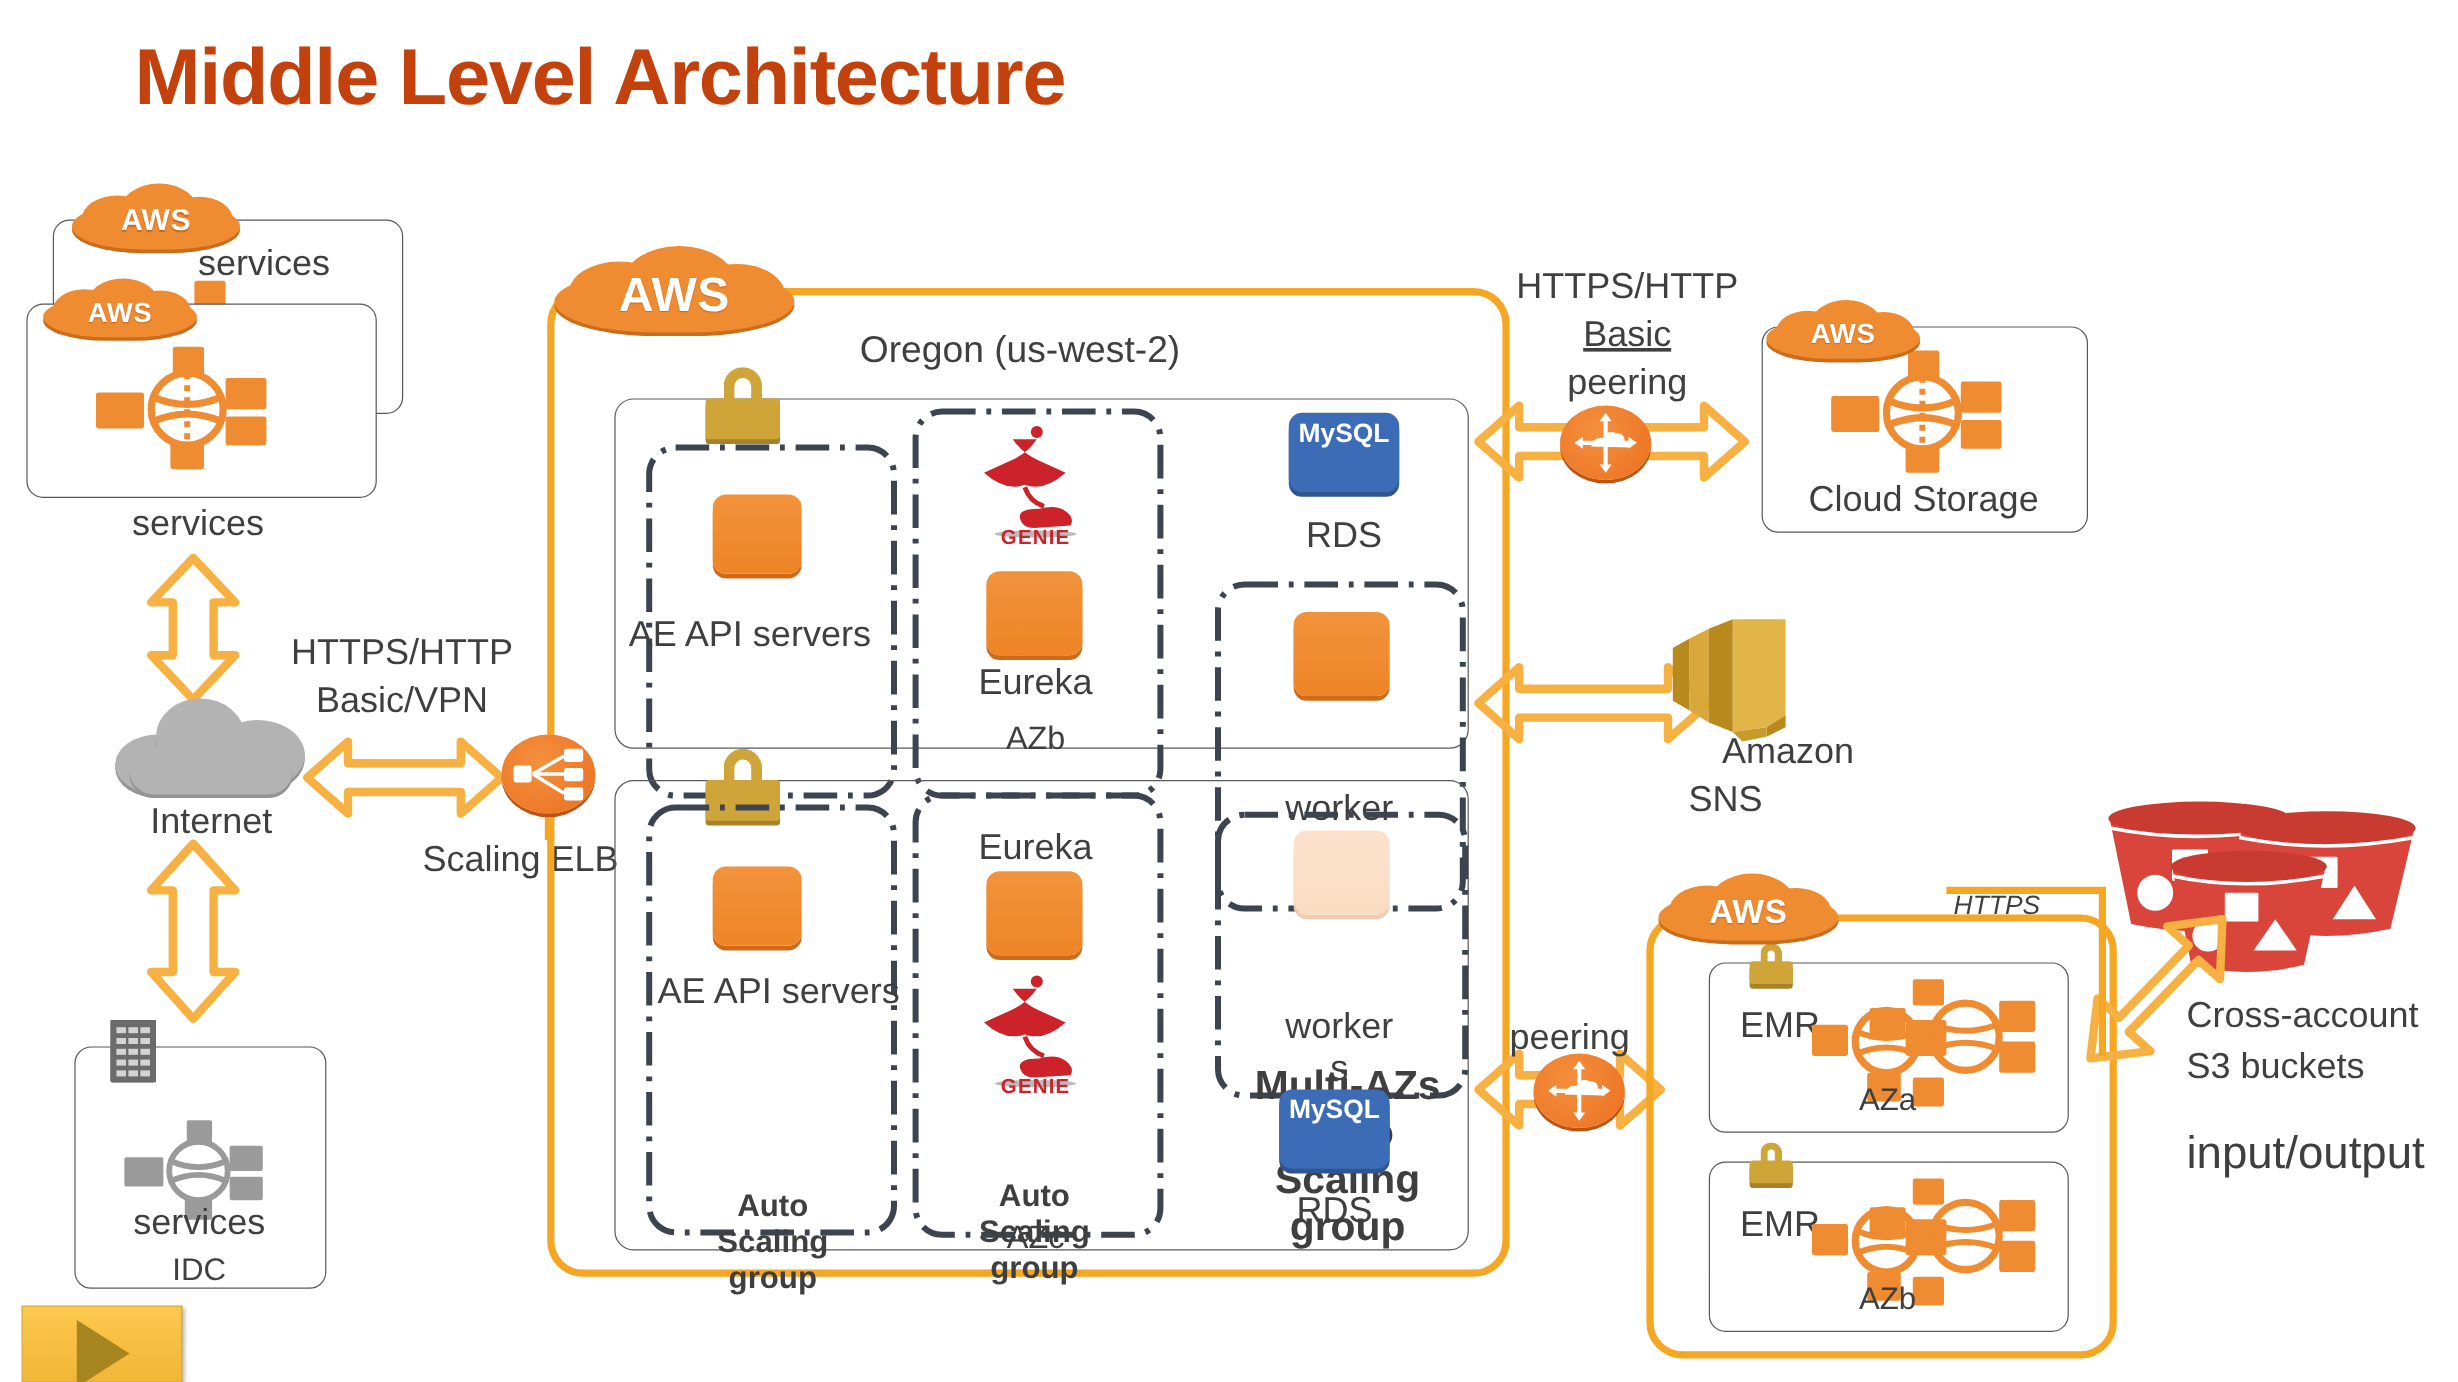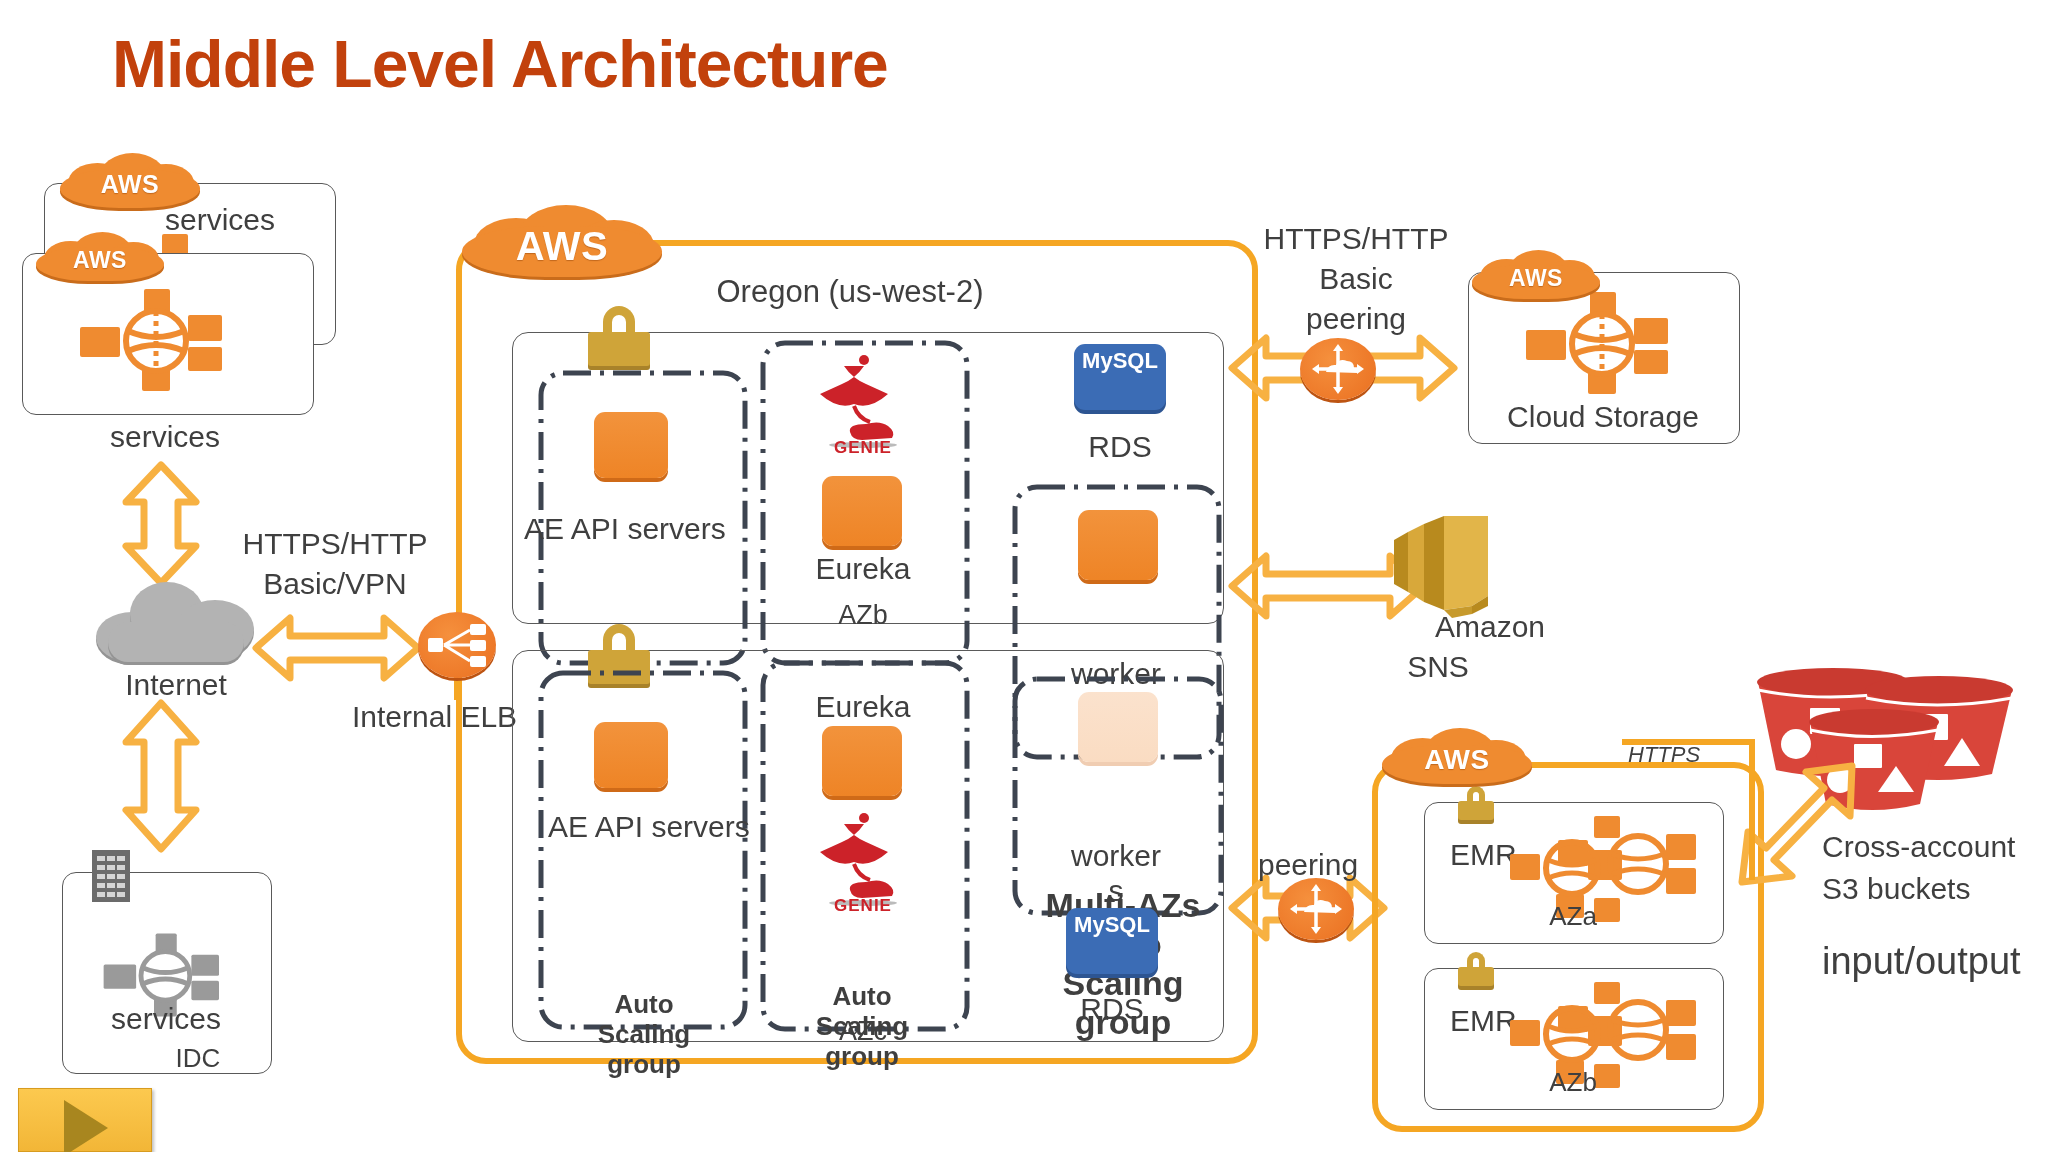--- a/index.html
+++ b/index.html
@@ -129,21 +129,21 @@
 <div class="router" style="left:418px;top:612px;width:78px;height:66px;"></div>
 <svg class="svgabs" style="left:418px;top:612px;width:78px;height:66px;z-index:6;" viewBox="0 0 78 66">
   <g fill="#fff">
     <rect x="10" y="26" width="15" height="14" rx="2"></rect>
     <rect x="52" y="12" width="16" height="11" rx="2"></rect>
     <rect x="52" y="28" width="16" height="11" rx="2"></rect>
     <rect x="52" y="44" width="16" height="11" rx="2"></rect>
     <path d="M26 33 L52 18 M26 33 L52 33 M26 33 L52 49" stroke="#fff" stroke-width="3" fill="none"></path>
   </g>
 </svg>
-<div class="lbl" style="left:352px;top:700px;font-size:30px;">Internal ELB</div>
+<div class="lbl" style="left:352px;top:700px;font-size:30px;">Scaling ELB</div>
 
 <svg class="svgabs" style="left:118px;top:700px;width:86px;height:152px;" viewBox="0 0 86 152">
   <polygon points="43,3 78,42 60,42 60,110 78,110 43,149 8,110 26,110 26,42 8,42" fill="none" stroke="#f7b142" stroke-width="7" stroke-linejoin="round"></polygon>
 </svg>
 
 <div class="tbox" style="left:62px;top:872px;width:208px;height:200px;"></div>
 <div class="rack" style="left:92px;top:850px;width:38px;height:52px;">
   <svg style="position:absolute;left:0;top:0;width:38px;height:52px;" viewBox="0 0 38 52">
     <rect x="0" y="0" width="38" height="52" fill="#6b6b6b"></rect>
     <g fill="#d4d4d4">
@@ -164,21 +164,21 @@
     <rect x="2" y="42" width="40" height="30" rx="2"></rect>
     <rect x="110" y="30" width="34" height="26" rx="2"></rect>
     <rect x="110" y="62" width="34" height="24" rx="2"></rect>
     <rect x="64" y="84" width="28" height="22" rx="2"></rect>
     <ellipse cx="78" cy="56" rx="30" ry="30" fill="none" stroke="#9a9a9a" stroke-width="6"></ellipse>
     <path d="M50 46 q28 12 56 0" fill="none" stroke="#9a9a9a" stroke-width="6"></path>
     <path d="M50 66 q28 -12 56 0" fill="none" stroke="#9a9a9a" stroke-width="6"></path>
   </g>
 </svg>
 <div class="lbl ctr" style="left:62px;top:1002px;width:208px;font-size:30px;">services</div>
-<div class="lbl ctr" style="left:62px;top:1044px;width:208px;font-size:26px;padding-left:32px;">IDC</div>
+<div class="lbl ctr" style="left:62px;top:1044px;width:208px;font-size:26px;">IDC</div>
 
 <div class="playbtn" style="left:18px;top:1088px;width:132px;height:62px;">
   <div class="tri"></div>
 </div>
 
 <div class="orgframe" style="left:456px;top:240px;width:790px;height:812px;"></div>
 
 <div class="awscloud" style="left:462px;top:205px;width:200px;height:82px;font-size:40px;z-index:7;">
   <div class="cb1"></div>
     <div class="cb2"></div>
@@ -288,21 +288,21 @@
 Scaling
 group</span>
 </div>
 
 <div class="mysql" style="left:1066px;top:908px;width:92px;height:66px;font-size:22px;line-height:34px;">
   <span>MySQL</span>
 </div>
 <div class="lbl ctr" style="left:1032px;top:992px;width:160px;font-size:30px;">RDS</div>
 
 <div class="lbl ctr" style="left:1236px;top:222px;width:240px;font-size:30px;">HTTPS/HTTP</div>
-<div class="lbl ctr" style="left:1236px;top:262px;width:240px;font-size:30px;">Basic</div>
+<div class="lbl ctr" style="left:1236px;top:262px;width:240px;font-size:30px;text-decoration:underline;">Basic</div>
 <div class="lbl ctr" style="left:1236px;top:302px;width:240px;font-size:30px;">peering</div>
 
 <svg class="svgabs" style="left:1228px;top:332px;width:230px;height:72px;" viewBox="0 0 230 72">
   <polygon points="4,36 38,6 38,24 192,24 192,6 226,36 192,66 192,48 38,48 38,66" fill="none" stroke="#f7b142" stroke-width="7" stroke-linejoin="round"></polygon>
 </svg>
 <div class="router" style="left:1300px;top:338px;width:76px;height:62px;"></div>
 <svg class="svgabs" style="left:1300px;top:338px;width:76px;height:62px;z-index:6;" viewBox="0 0 76 62">
   <g stroke="#fff" stroke-width="3.5" fill="none">
     <path d="M38 10 L38 52 M16 31 L60 31"></path>
     <path d="M38 6 l-5 7 h10z" fill="#fff" stroke="none"></path>

